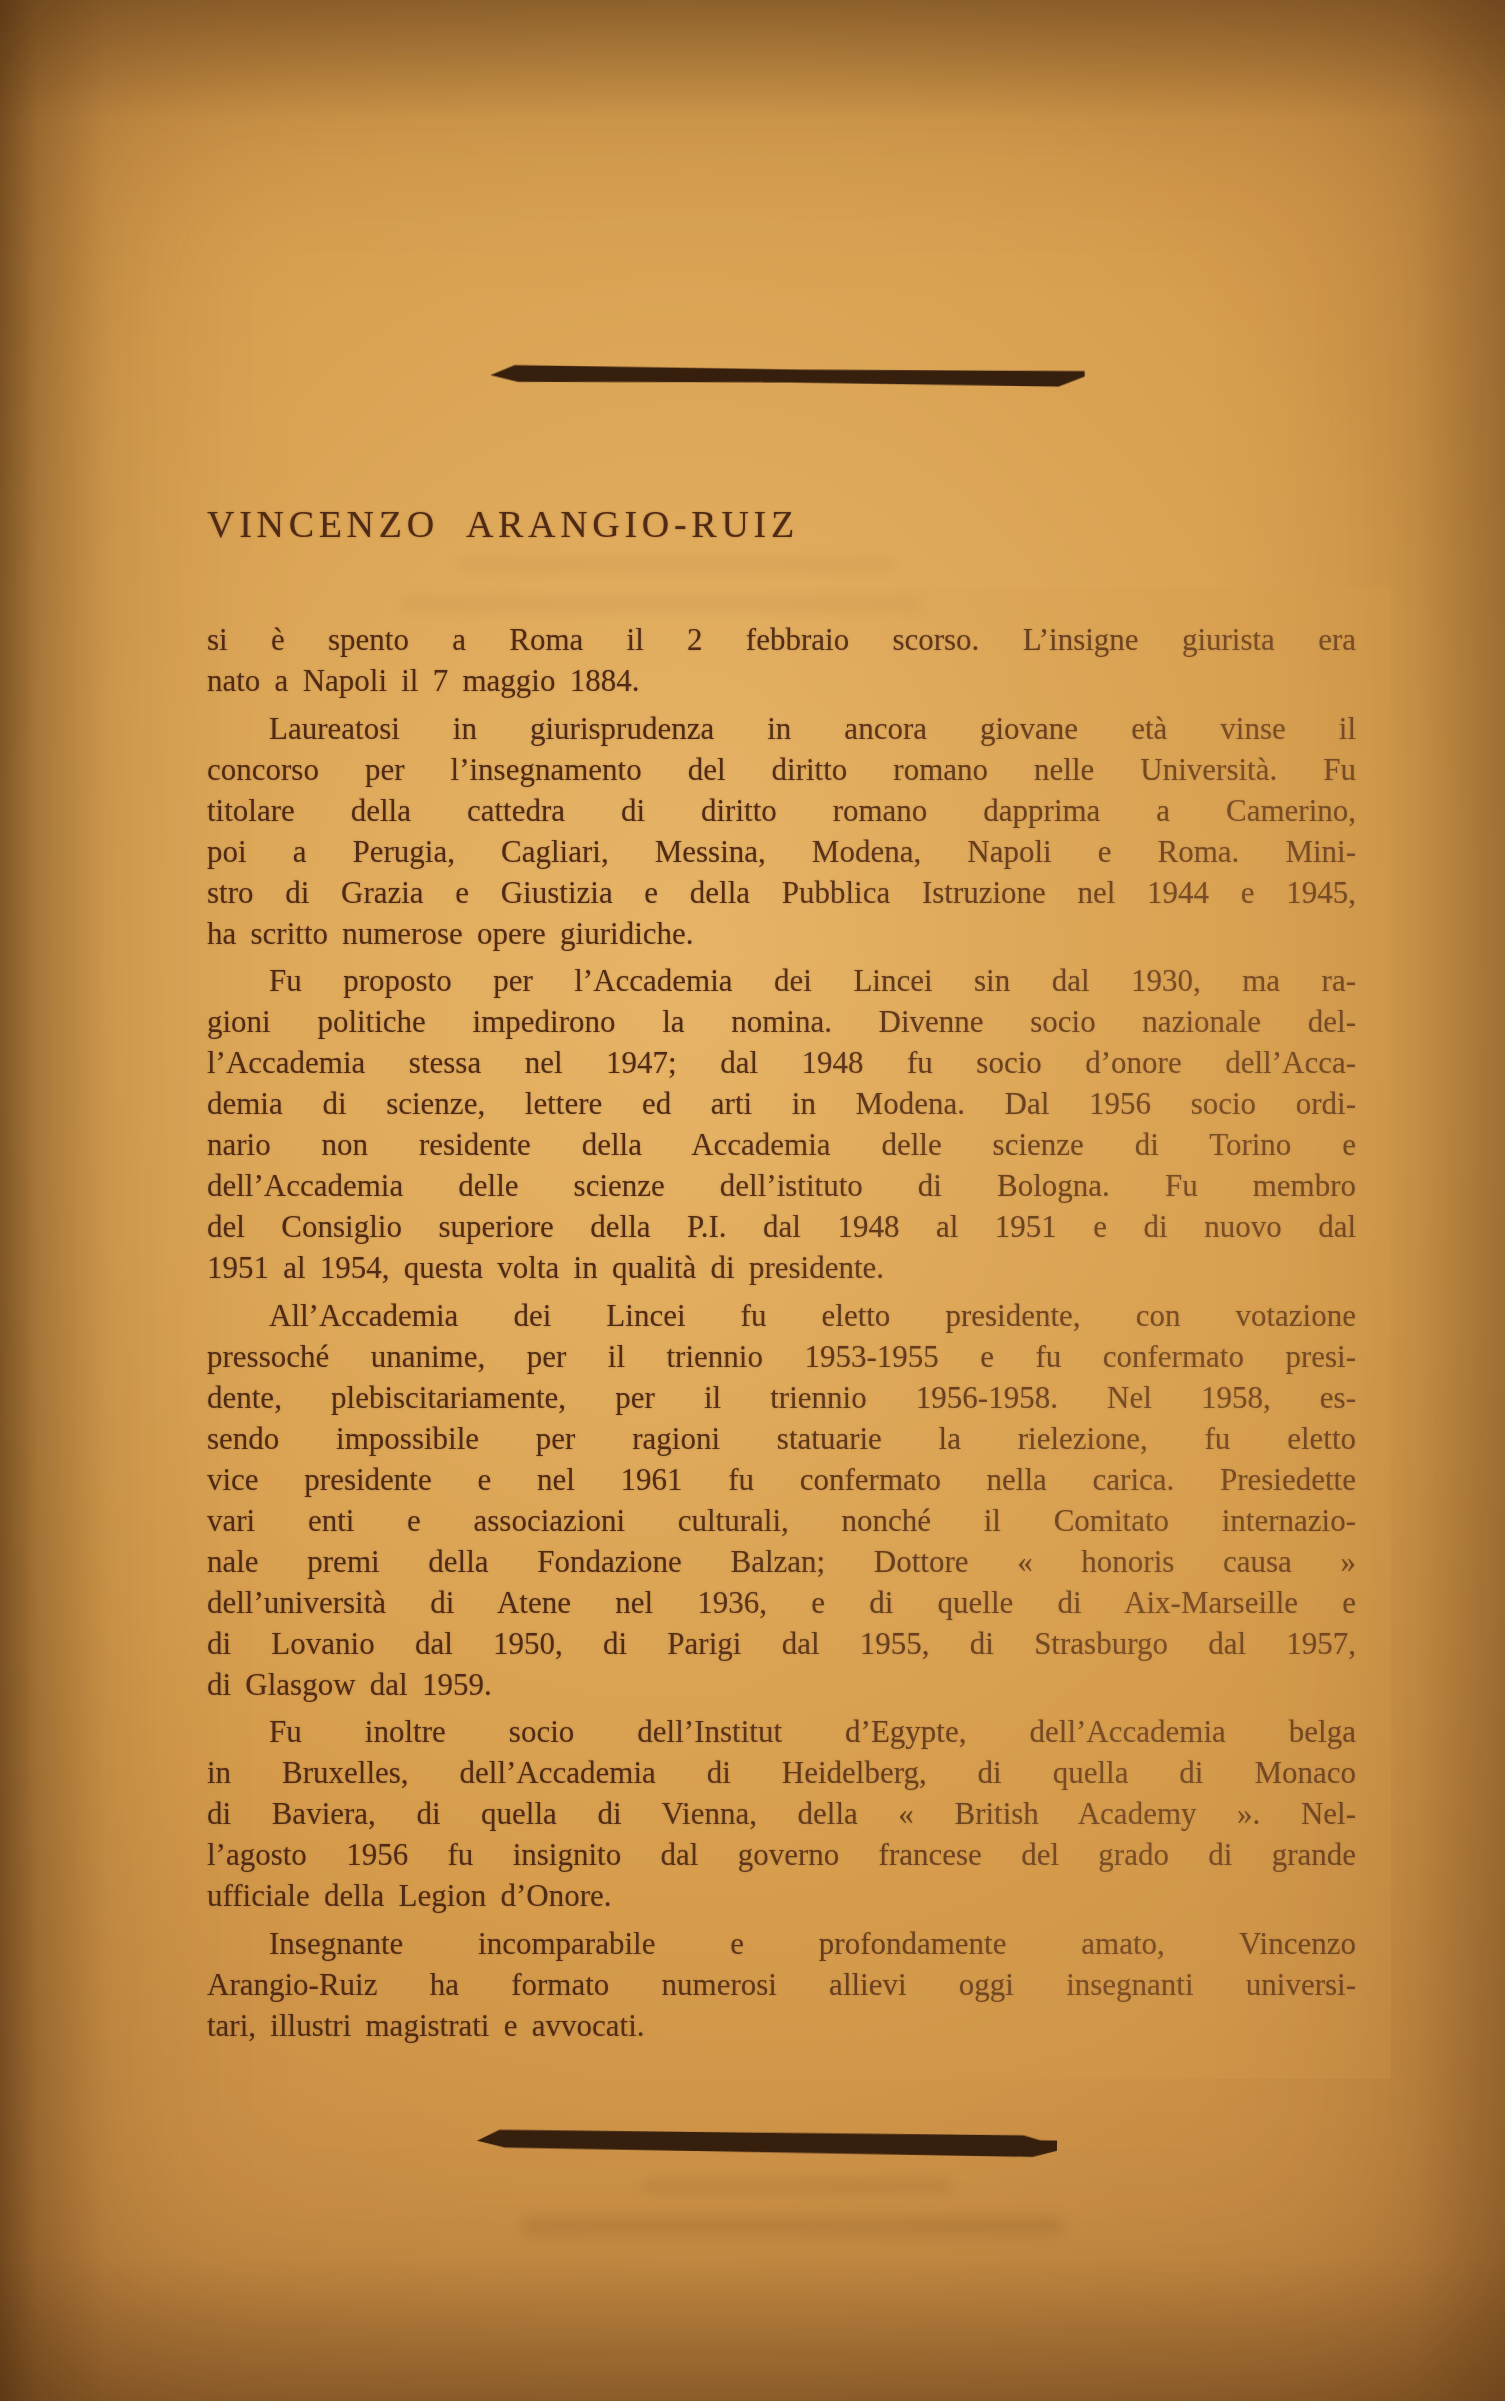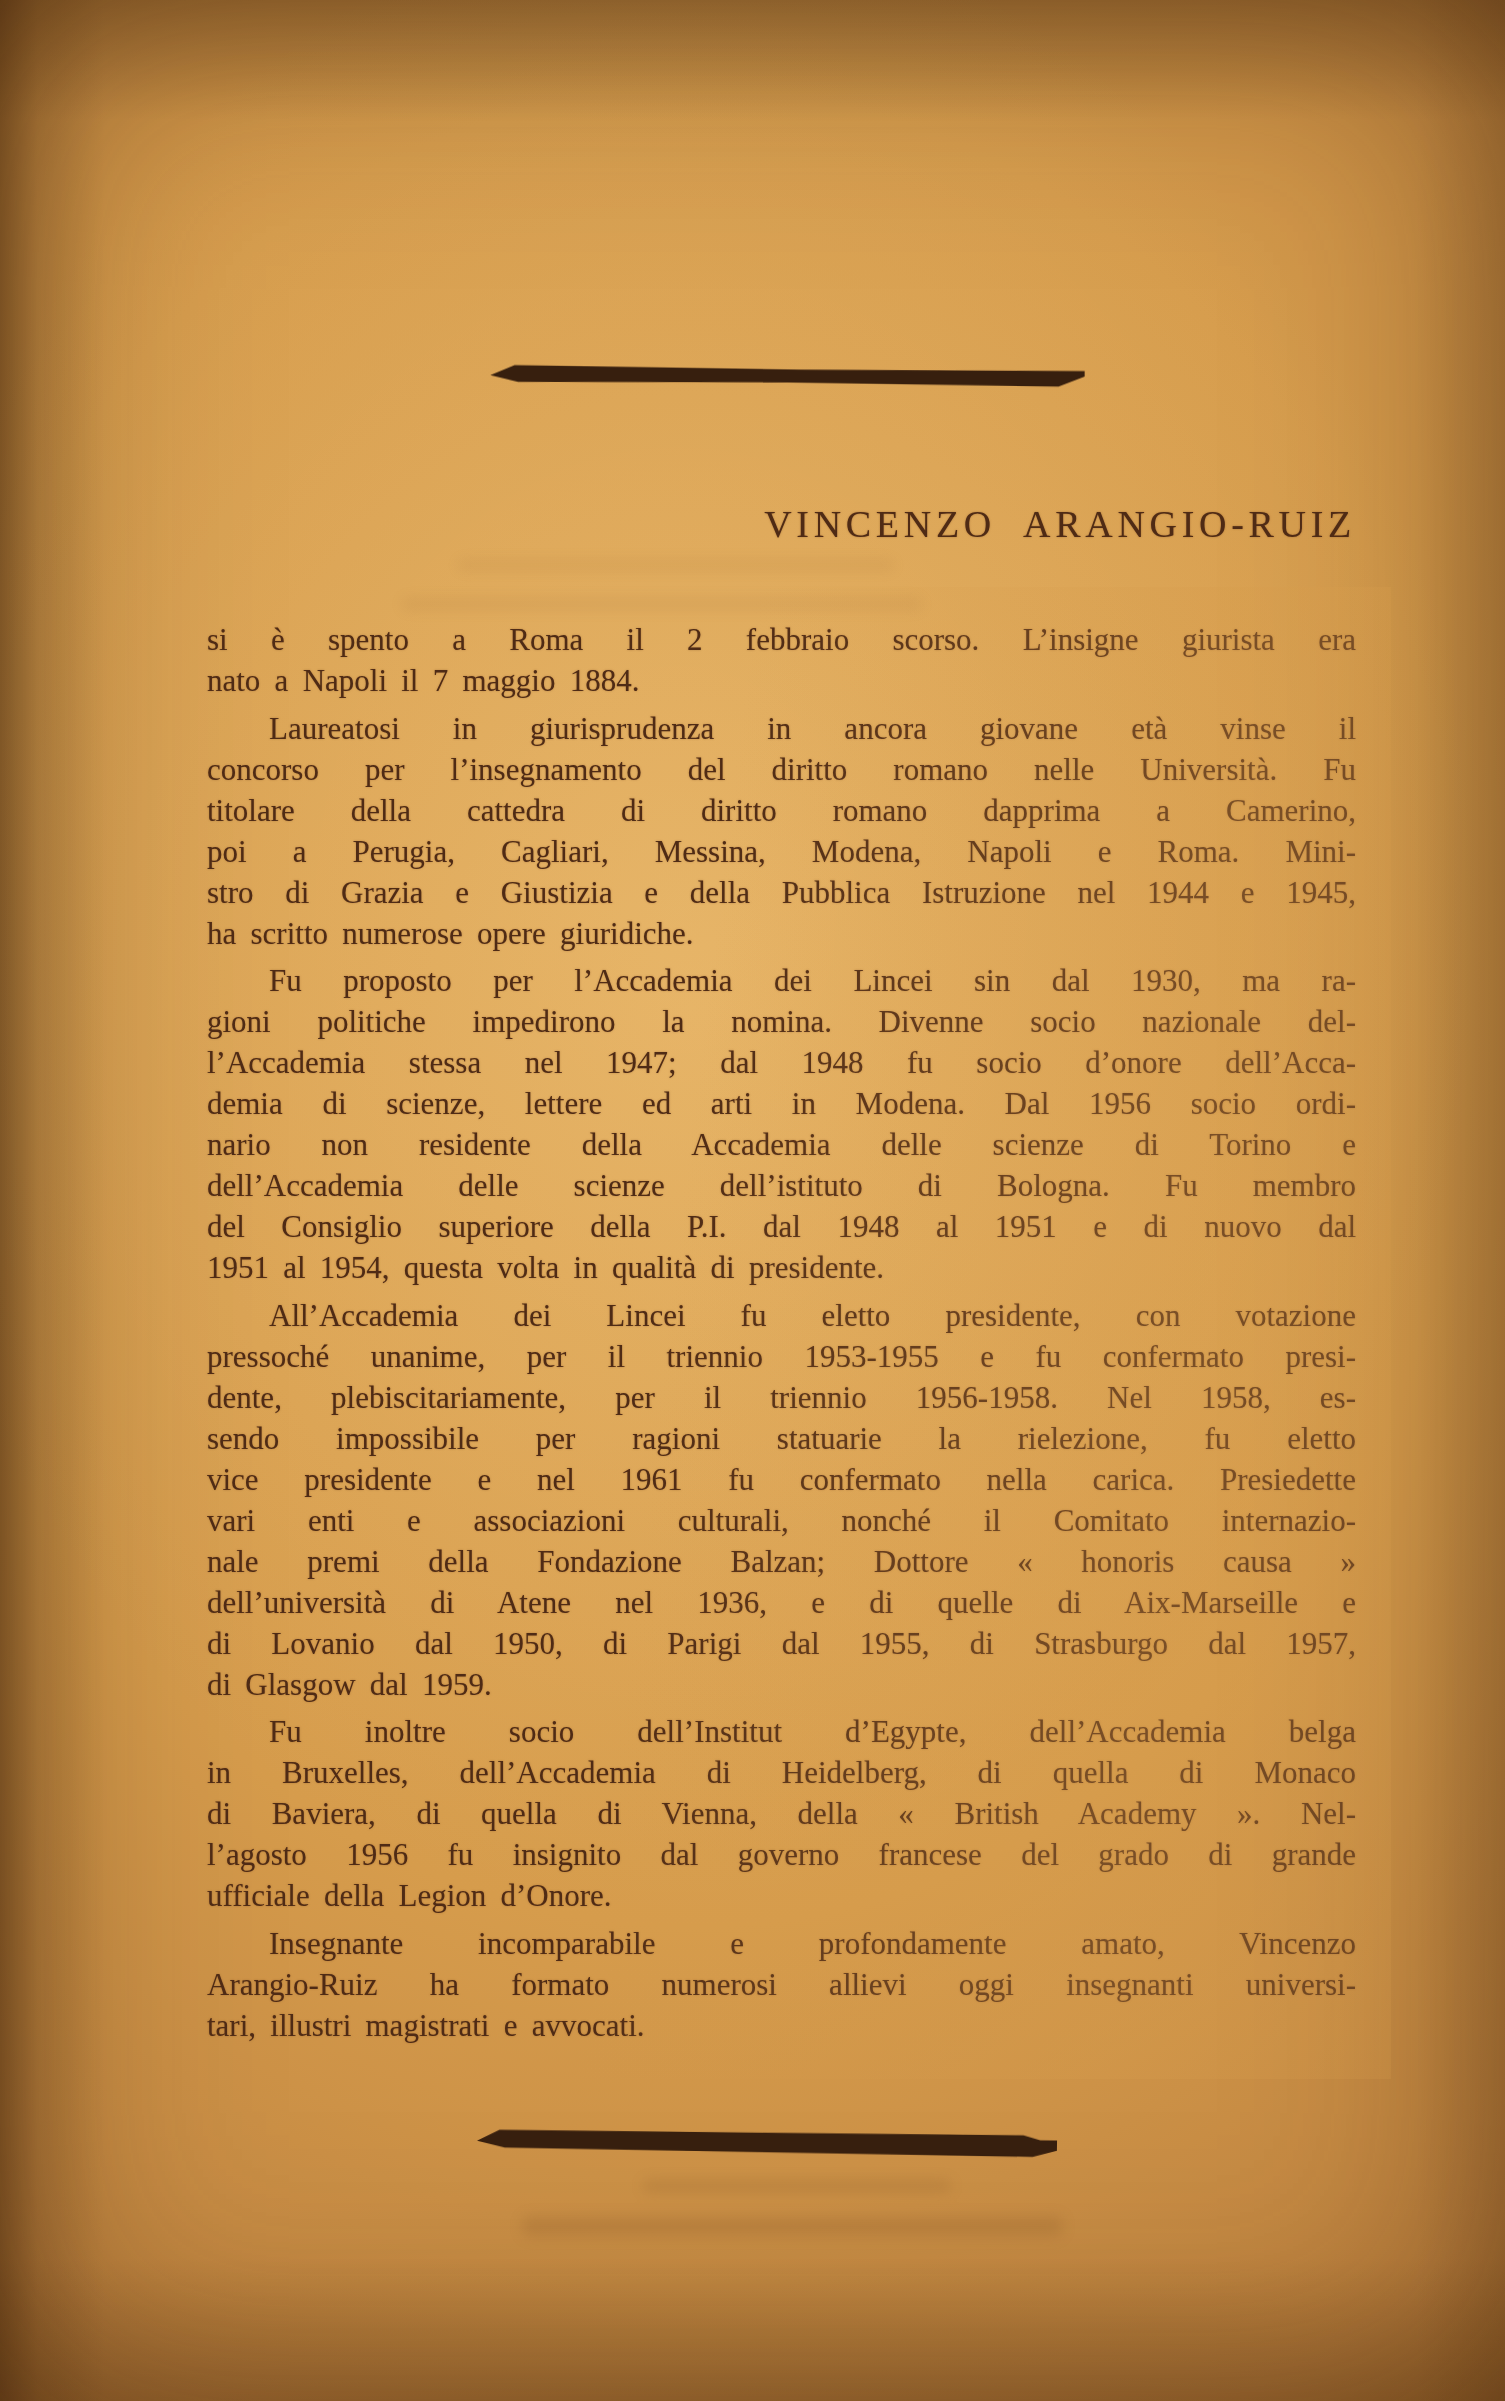--- a/index.html
+++ b/index.html
@@ -12,21 +12,21 @@
     background:
       radial-gradient(90% 70% at 45% 38%, rgba(255,228,165,.18) 0%, rgba(255,228,165,0) 60%),
       linear-gradient(to right, rgba(58,30,6,.42) 0%, rgba(58,30,6,.15) 2.5%, rgba(58,30,6,0) 7%, rgba(58,30,6,0) 94%, rgba(58,30,6,.12) 100%),
       linear-gradient(to bottom, rgba(58,30,6,.28) 0%, rgba(58,30,6,0) 5%, rgba(58,30,6,0) 94%, rgba(58,30,6,.22) 100%),
       radial-gradient(115% 85% at 46% 42%, var(--paper-light,#e2ab5b) 0%, var(--paper,#d69c4c) 45%, #c08440 75%, var(--paper-dark,#a06a2c) 100%);
     box-shadow: inset 0 0 242px rgba(55,28,6,.5);
   }
 
   .title{
     position:absolute; left:207px; top:502px; width:1149px;
-    text-align:right;
+    text-align:left;
     font-size:38px; line-height:45px;
     letter-spacing:4.7px; word-spacing:15px;
     color:var(--ink,#4f2b15);
     text-shadow:0 0 1.9px rgba(123,74,33,.6);
     filter:blur(0.3px);
   }
 
   .body-text{
     position:absolute; left:207px; top:619px; width:1149px;
     font-size:31px; line-height:41px;

